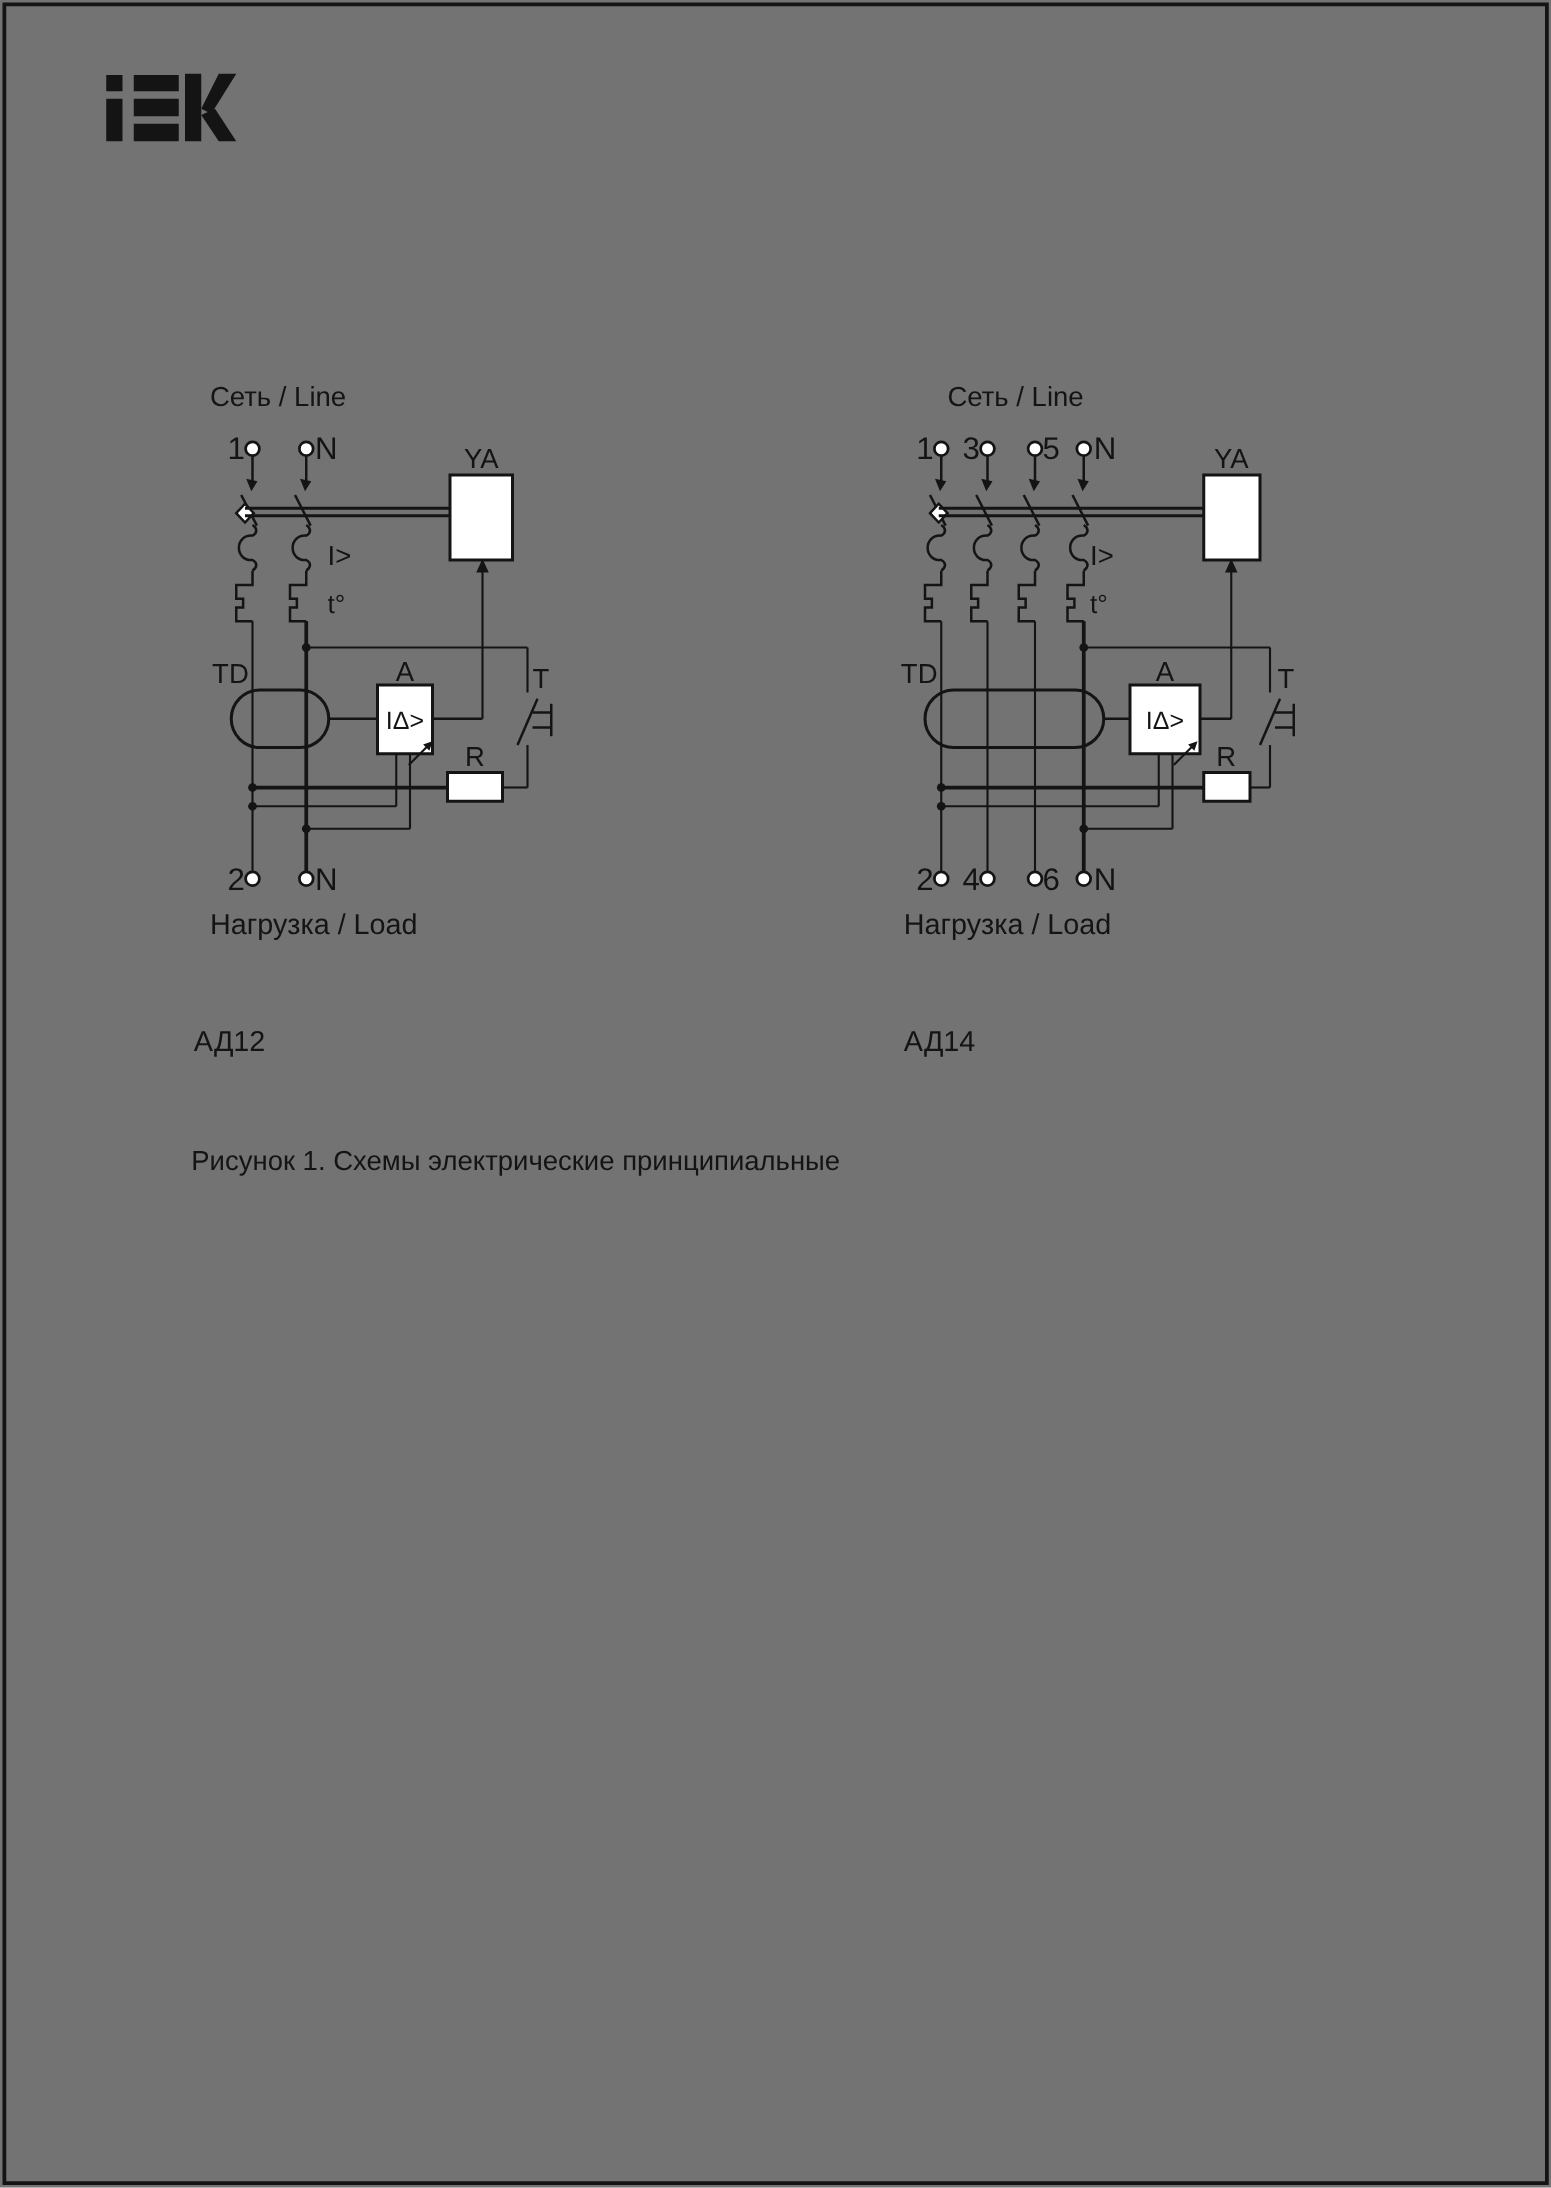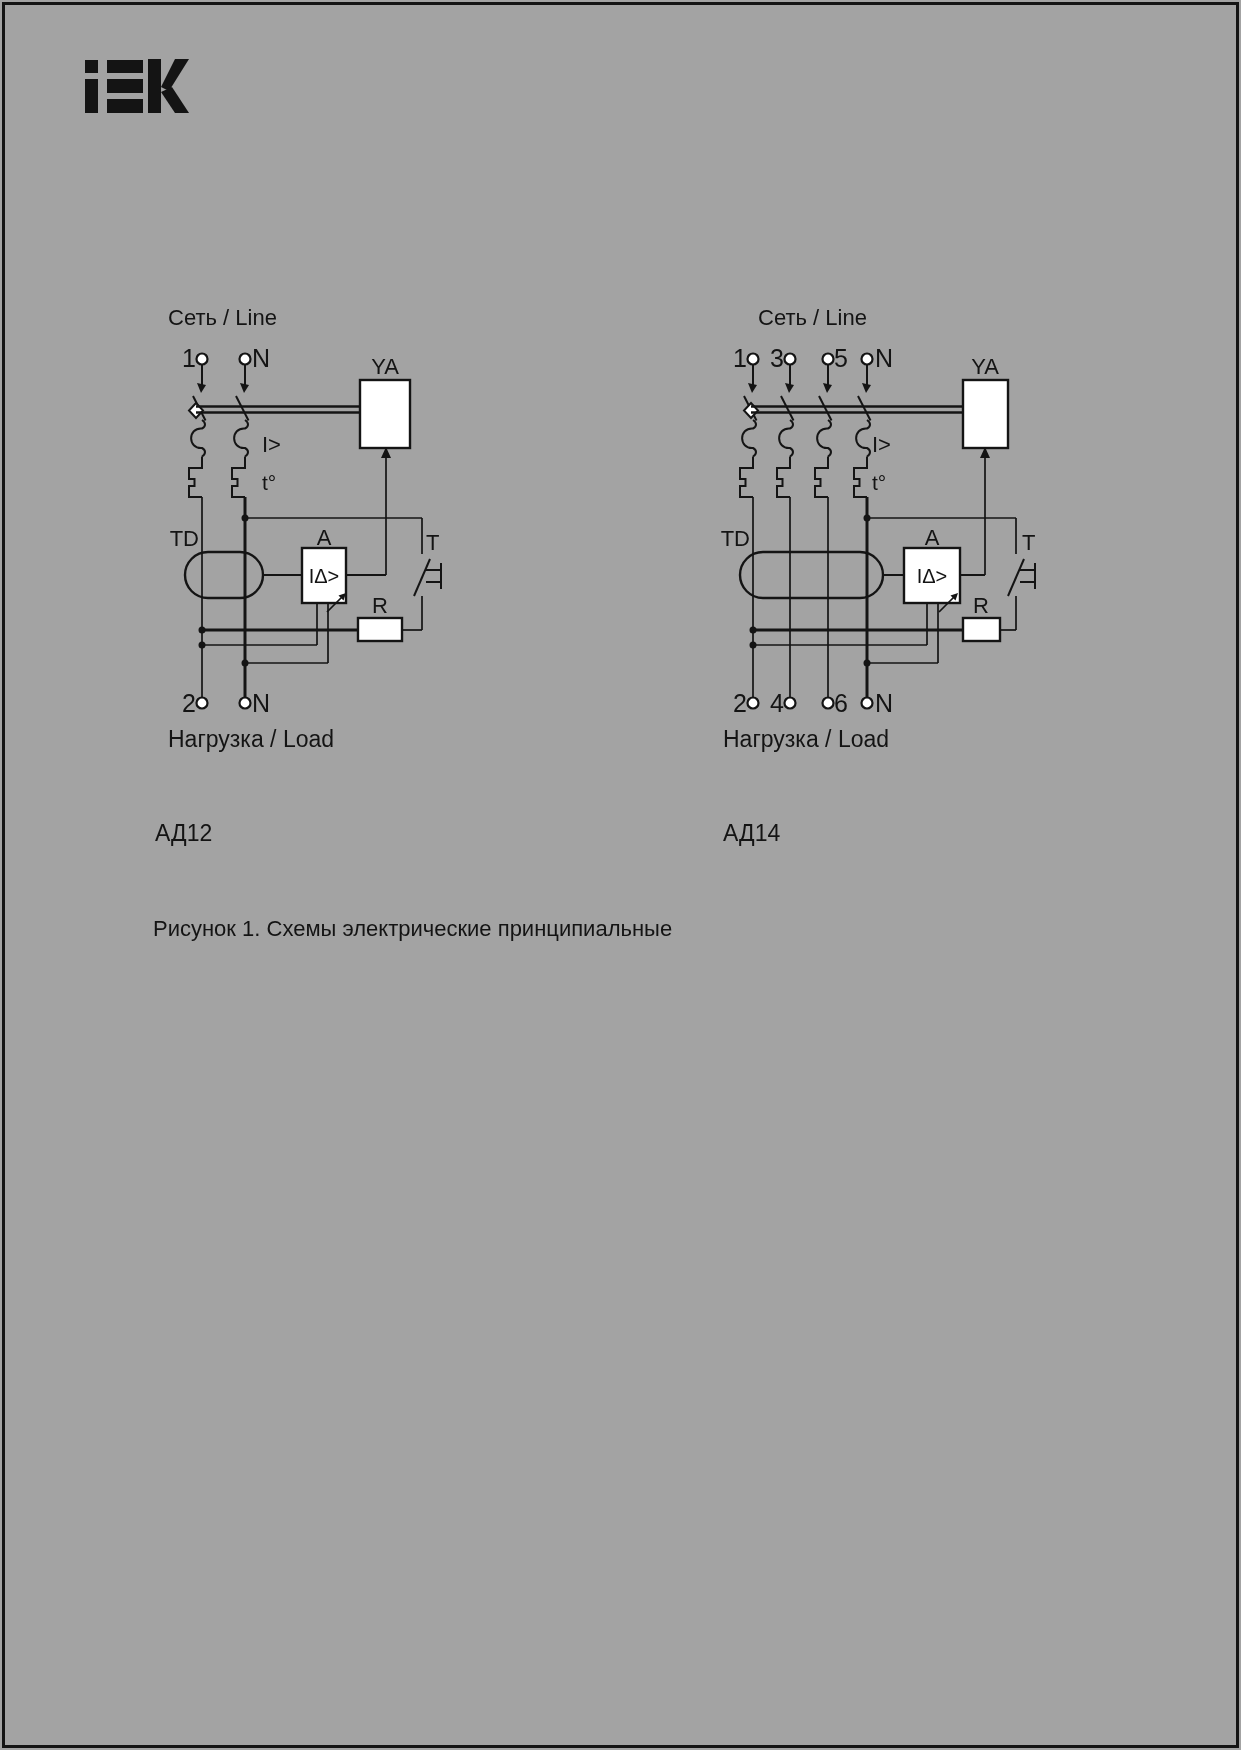--- a/index.html
+++ b/index.html
@@ -1,16 +1,16 @@
 <!DOCTYPE html>
 <html><head>
 <meta charset="utf-8">
 <style>
   html,body{margin:0;padding:0;background:#e8e8e8;}
-  .page{position:relative;width:1241px;height:1750px;background:#a3a3a3;overflow:hidden;
+  .page{position:relative;width:1241px;height:1750px;background:#737373;overflow:hidden;
         font-family:"Liberation Sans",sans-serif;}
   .frame{position:absolute;inset:2px;border:3px solid #141414;pointer-events:none;}
   svg{position:absolute;left:0;top:0;}
   svg text{fill:#141414;font-family:"Liberation Sans",sans-serif;}
   .w  {stroke:#141414;stroke-width:2;fill:none;}
   .w1 {stroke:#141414;stroke-width:1.7;fill:none;}
   .w2 {stroke:#141414;stroke-width:2.4;fill:none;}
   .w3 {stroke:#141414;stroke-width:3;fill:none;}
   .box{fill:#ffffff;stroke:#141414;stroke-width:2.4;}
   .term{fill:#ffffff;stroke:#141414;stroke-width:2.2;}

